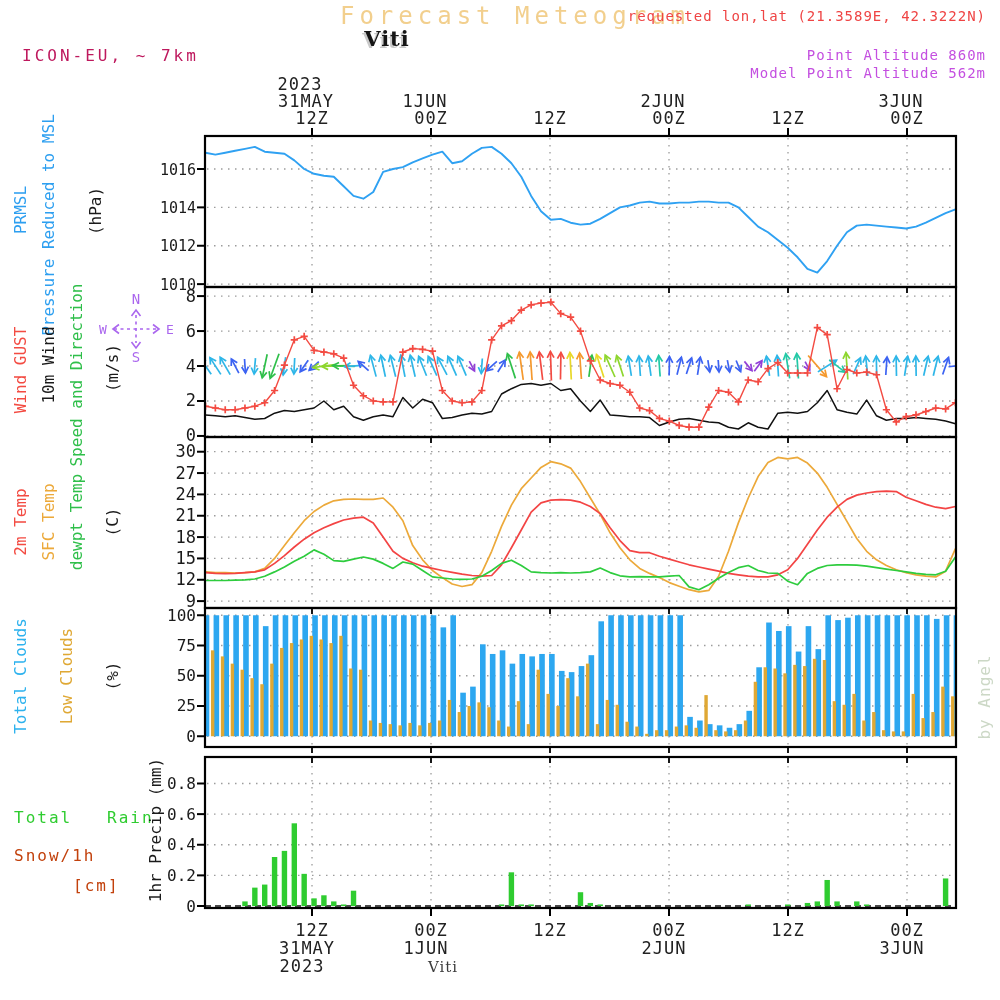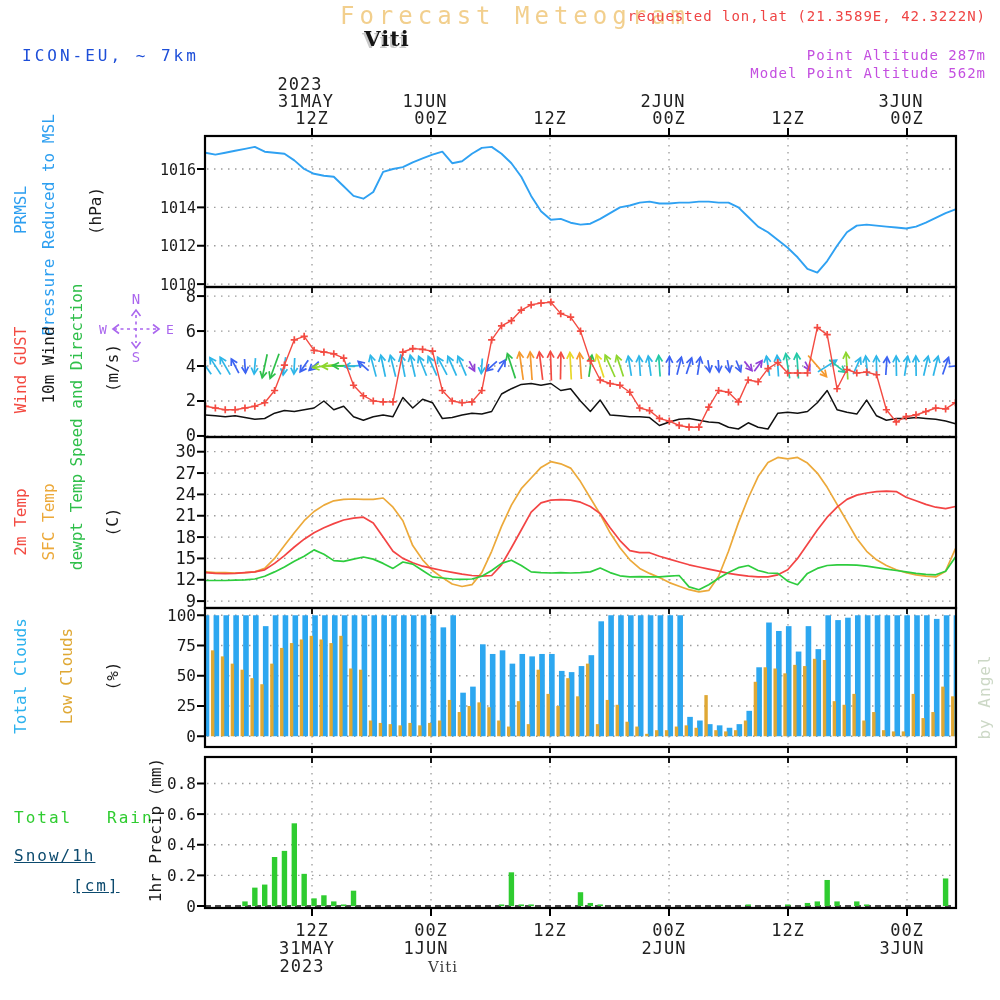--- a/index.html
+++ b/index.html
@@ -7,26 +7,26 @@
          font-family:"DejaVu Sans Mono",monospace;}
   #plot{position:absolute;left:0;top:0;}
   .hdr{position:absolute;white-space:pre;}
   .title{top:2px;left:515px;transform:translateX(-50%);font-size:24px;letter-spacing:5px;color:#f2cf8d;}
   .station{top:26px;left:387px;transform:translateX(-50%);font:700 21px "DejaVu Serif",serif;
            color:#151515;text-shadow:-2px 2px 0 #c9c9c9;letter-spacing:1px;}
   .info{right:14px;font-size:14px;letter-spacing:1px;color:#ef4444;text-align:right;}
   .i1{top:8px;} .i2{top:26px;}
   .alt{right:14px;font-size:14px;letter-spacing:1px;color:#c44fe0;text-align:right;}
   .a1{top:47px;} .a2{top:65px;}
-  .model{top:46px;left:22px;font-size:16px;letter-spacing:3px;color:#1d4ed8;}
+  .model{top:46px;left:22px;font-size:16px;letter-spacing:3px;color:#be185d;}
   .vlabel{position:absolute;white-space:pre;transform:translate(-50%,-50%) rotate(-90deg);font-size:16px;}
   .hlabel{position:absolute;white-space:pre;font-size:16px;letter-spacing:2px;}
   .c-blue{color:#2d9ff0;} .c-red{color:#f34b42;} .c-green{color:#2fbf4a;} .c-black{color:#1a1a1a;}
   .c-orange{color:#eca93a;} .c-lblue{color:#2db2ee;} .c-tan{color:#dfa834;} .c-pgreen{color:#2fcc30;}
-  .c-violet{color:#0c4a6e;text-decoration:underline;}
+  .c-violet{color:#c2410c;}
   .watermark{position:absolute;left:984px;top:697px;transform:translate(-50%,-50%) rotate(-90deg);
              white-space:pre;font-size:16px;letter-spacing:1px;color:#ccd8c6;}
   .footer{position:absolute;left:443px;top:958px;transform:translateX(-50%);
           font:15px "DejaVu Serif",serif;color:#3c3c3c;letter-spacing:1px;}
 </style>
 </head>
 <body>
 
 <div id="stage">
 
@@ -839,21 +839,21 @@
         <text x="136" y="304" text-anchor="middle" font-size="14" font-family="DejaVu Sans Mono, monospace" fill="#aa66ee" stroke="none">N</text>
         <text x="136" y="362" text-anchor="middle" font-size="14" font-family="DejaVu Sans Mono, monospace" fill="#aa66ee" stroke="none">S</text>
         <text x="103" y="334" text-anchor="middle" font-size="13" font-family="DejaVu Sans Mono, monospace" fill="#aa66ee" stroke="none">W</text>
         <text x="170" y="334" text-anchor="middle" font-size="13" font-family="DejaVu Sans Mono, monospace" fill="#aa66ee" stroke="none">E</text>
       </g>
     </svg>
 
   <div class="hdr title">Forecast Meteogram</div>
   <div class="hdr station">Viti</div>
   <div class="hdr info i1">requested lon,lat (21.3589E, 42.3222N)</div>
-  <div class="hdr alt a1">Point Altitude 287m</div>
+  <div class="hdr alt a1">Point Altitude 860m</div>
   <div class="hdr alt a2">Model Point Altitude 562m</div>
   <div class="hdr model">ICON-EU, ~ 7km</div>
 
   <div class="vlabel c-blue" style="left:20px;top:210px;">PRMSL</div>
   <div class="vlabel c-blue" style="left:48px;top:225px;">Pressure Reduced to MSL</div>
   <div class="vlabel c-black" style="left:95px;top:211px;">(hPa)</div>
 
   <div class="vlabel c-red" style="left:20px;top:370px;">Wind GUST</div>
   <div class="vlabel c-black" style="left:48px;top:365px;">10m Wind</div>
   <div class="vlabel c-green" style="left:76px;top:375px;">Speed and Direction</div>

